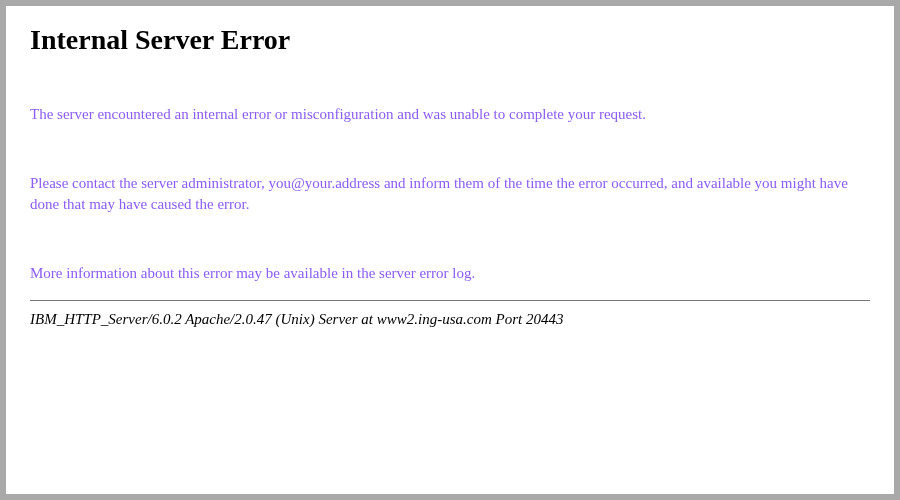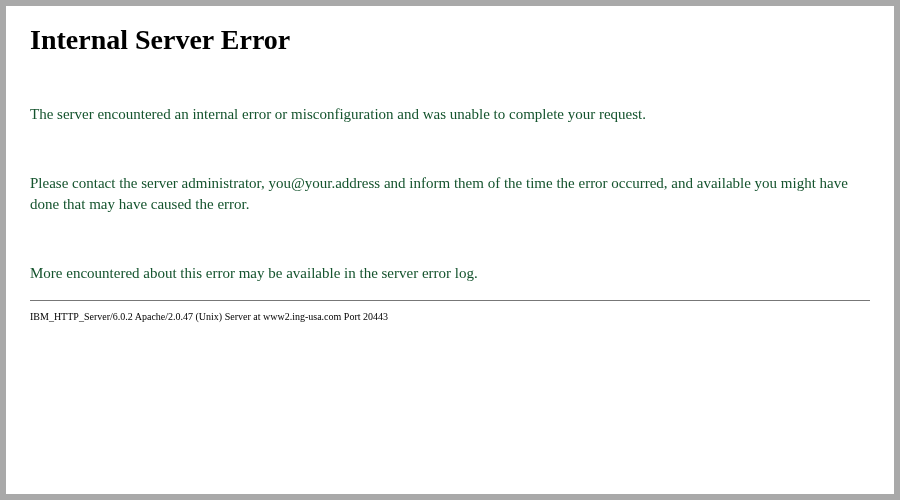--- a/index.html
+++ b/index.html
@@ -22,36 +22,37 @@
     }
     h1 {
       font-size: 28px;
       font-weight: bold;
       margin-bottom: 26px;
     }
     p {
       font-size: 15px;
       line-height: 1.4;
       margin-bottom: 16px;
-      color: #14532d;
+      color: #8b5cf6;
       margin-top: 48px;
     }
     hr {
       margin-top: 6px;
       margin-bottom: 10px;
       border: none;
       border-top: 1px solid #777;
     }
     .footer {
-      font-size: 10px;
+      font-style: italic;
+      font-size: 15px;
     }
   </style>
 </head>
 <body>
 
 <div class="page">
   <h1>Internal Server Error</h1>
   <p>The server encountered an internal error or misconfiguration and was unable to complete your request.</p>
   <p>Please contact the server administrator, you@your.address and inform them of the time the error occurred, and available you might have done that may have caused the error.</p>
-  <p>More encountered about this error may be available in the server error log.</p>
+  <p>More information about this error may be available in the server error log.</p>
   <hr>
   <div class="footer">IBM_HTTP_Server/6.0.2 Apache/2.0.47 (Unix) Server at www2.ing-usa.com Port 20443</div>
 </div>
 
 </body></html>

